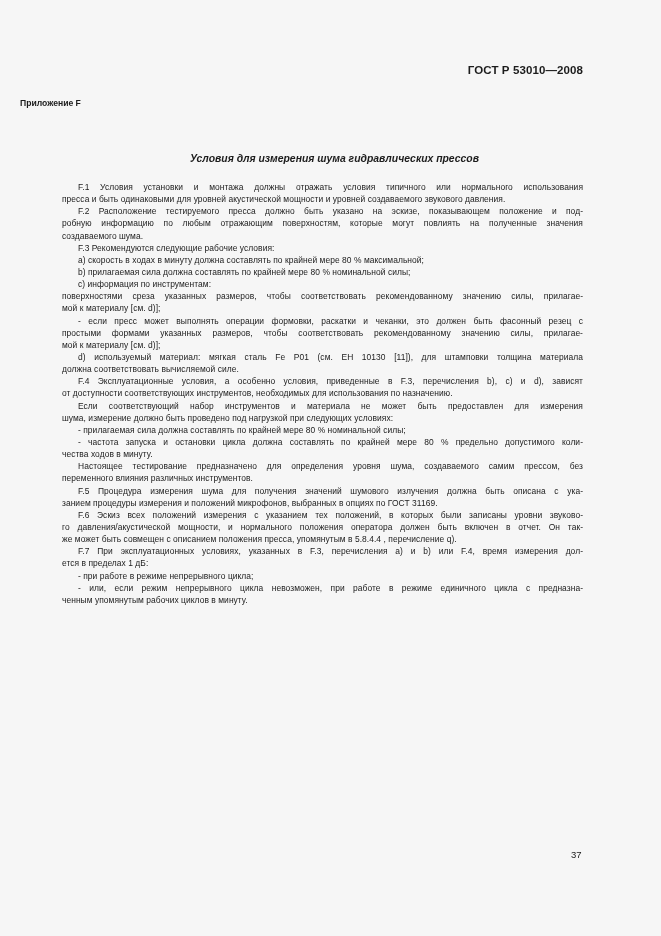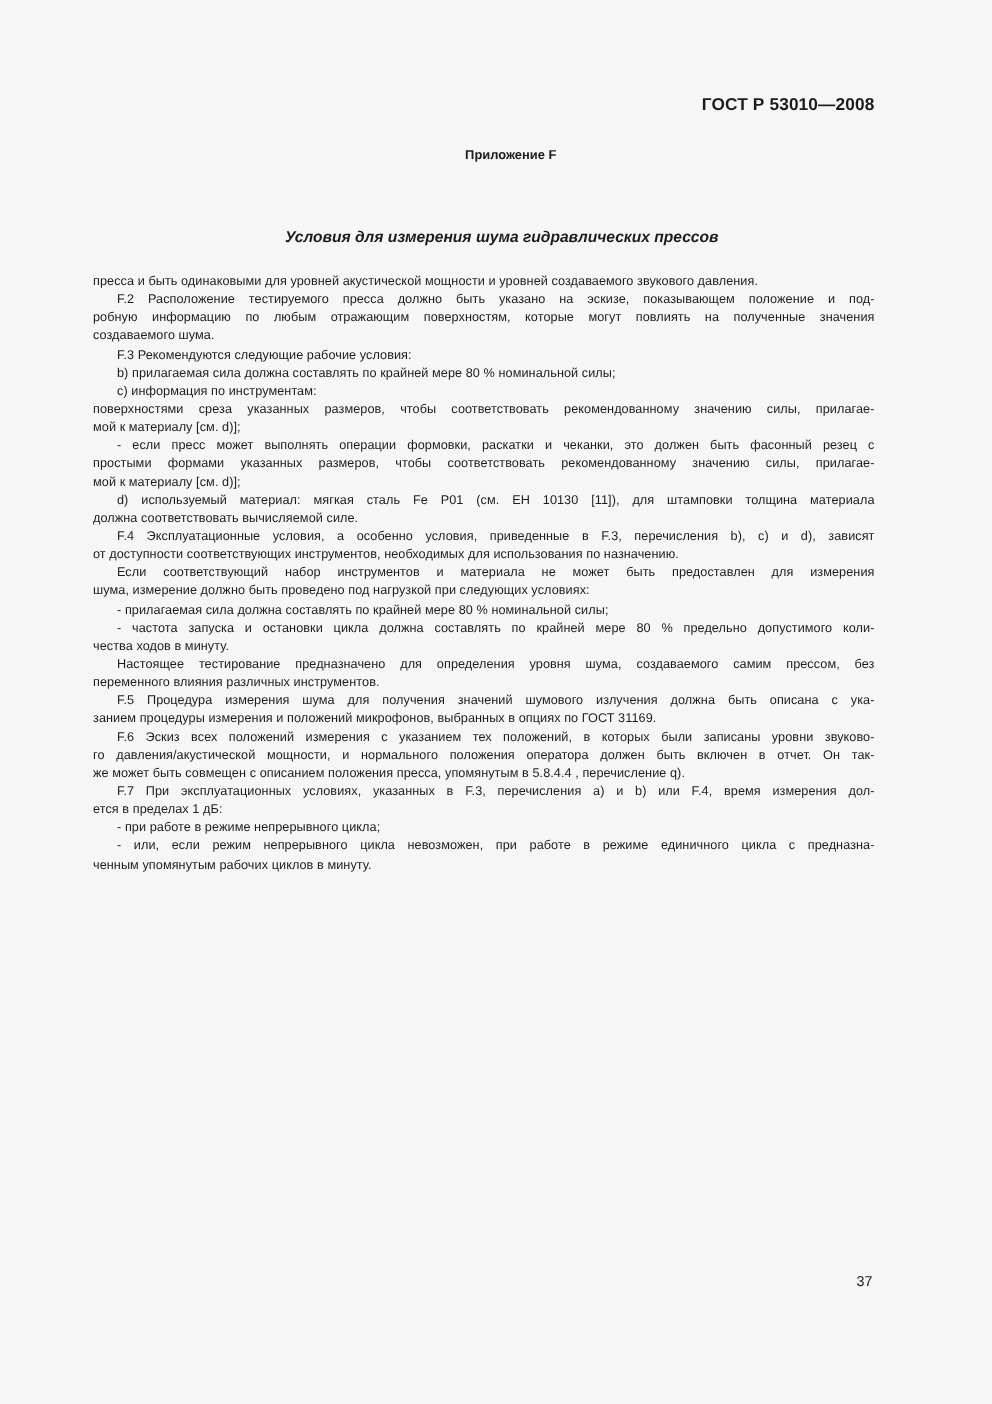--- a/index.html
+++ b/index.html
@@ -21,21 +21,21 @@
       right: 78px;
       font-size: 11.5px;
       font-weight: bold;
       letter-spacing: 0.1px;
     }
     .appendix {
       position: absolute;
       top: 96px;
       left: 0;
       width: 661px;
-      text-align: center;
+      text-align: left;
       font-size: 8.6px;
       font-weight: bold;
       line-height: 14px;
     }
     .appendix div { padding-left: 20px; }
     .title {
       position: absolute;
       top: 153px;
       left: 0;
       width: 661px;
@@ -79,25 +79,27 @@
 
 <div class="doc-code">ГОСТ Р 53010—2008</div>
 
 <div class="appendix">
   <div>Приложение F</div>
 </div>
 
 <div class="title">Условия для измерения шума гидравлических прессов</div>
 
 <div class="body-text" id="body-text">
+    <span class="line indent justify">F.1  Условия установки и монтажа должны отражать условия типичного или нормального использования</span>
     <span class="line">пресса и быть одинаковыми для уровней акустической мощности и уровней создаваемого звукового давления.</span>
     <span class="line indent justify">F.2  Расположение тестируемого пресса должно быть указано на эскизе, показывающем положение и под-</span>
     <span class="line justify">робную информацию по любым отражающим поверхностям, которые могут повлиять на полученные значения</span>
     <span class="line">создаваемого шума.</span>
     <span class="line indent">F.3  Рекомендуются следующие рабочие условия:</span>
+    <span class="line indent">a)  скорость в ходах в минуту должна составлять по крайней мере 80 % максимальной;</span>
     <span class="line indent">b)  прилагаемая сила должна составлять по крайней мере 80 % номинальной силы;</span>
     <span class="line indent">c)  информация по инструментам:</span>
     <span class="line justify">поверхностями среза указанных размеров, чтобы соответствовать рекомендованному значению силы, прилагае-</span>
     <span class="line">мой к материалу [см. d)];</span>
     <span class="line indent justify">-  если пресс может выполнять операции формовки, раскатки и чеканки, это должен быть фасонный резец с</span>
     <span class="line justify">простыми формами указанных размеров, чтобы соответствовать рекомендованному значению силы, прилагае-</span>
     <span class="line">мой к материалу [см. d)];</span>
     <span class="line indent justify">d)  используемый материал: мягкая сталь Fe P01 (см. ЕН 10130 [11]), для штамповки толщина материала</span>
     <span class="line">должна соответствовать вычисляемой силе.</span>
     <span class="line indent justify">F.4  Эксплуатационные условия, а особенно условия, приведенные в F.3, перечисления b), c) и d), зависят</span>

